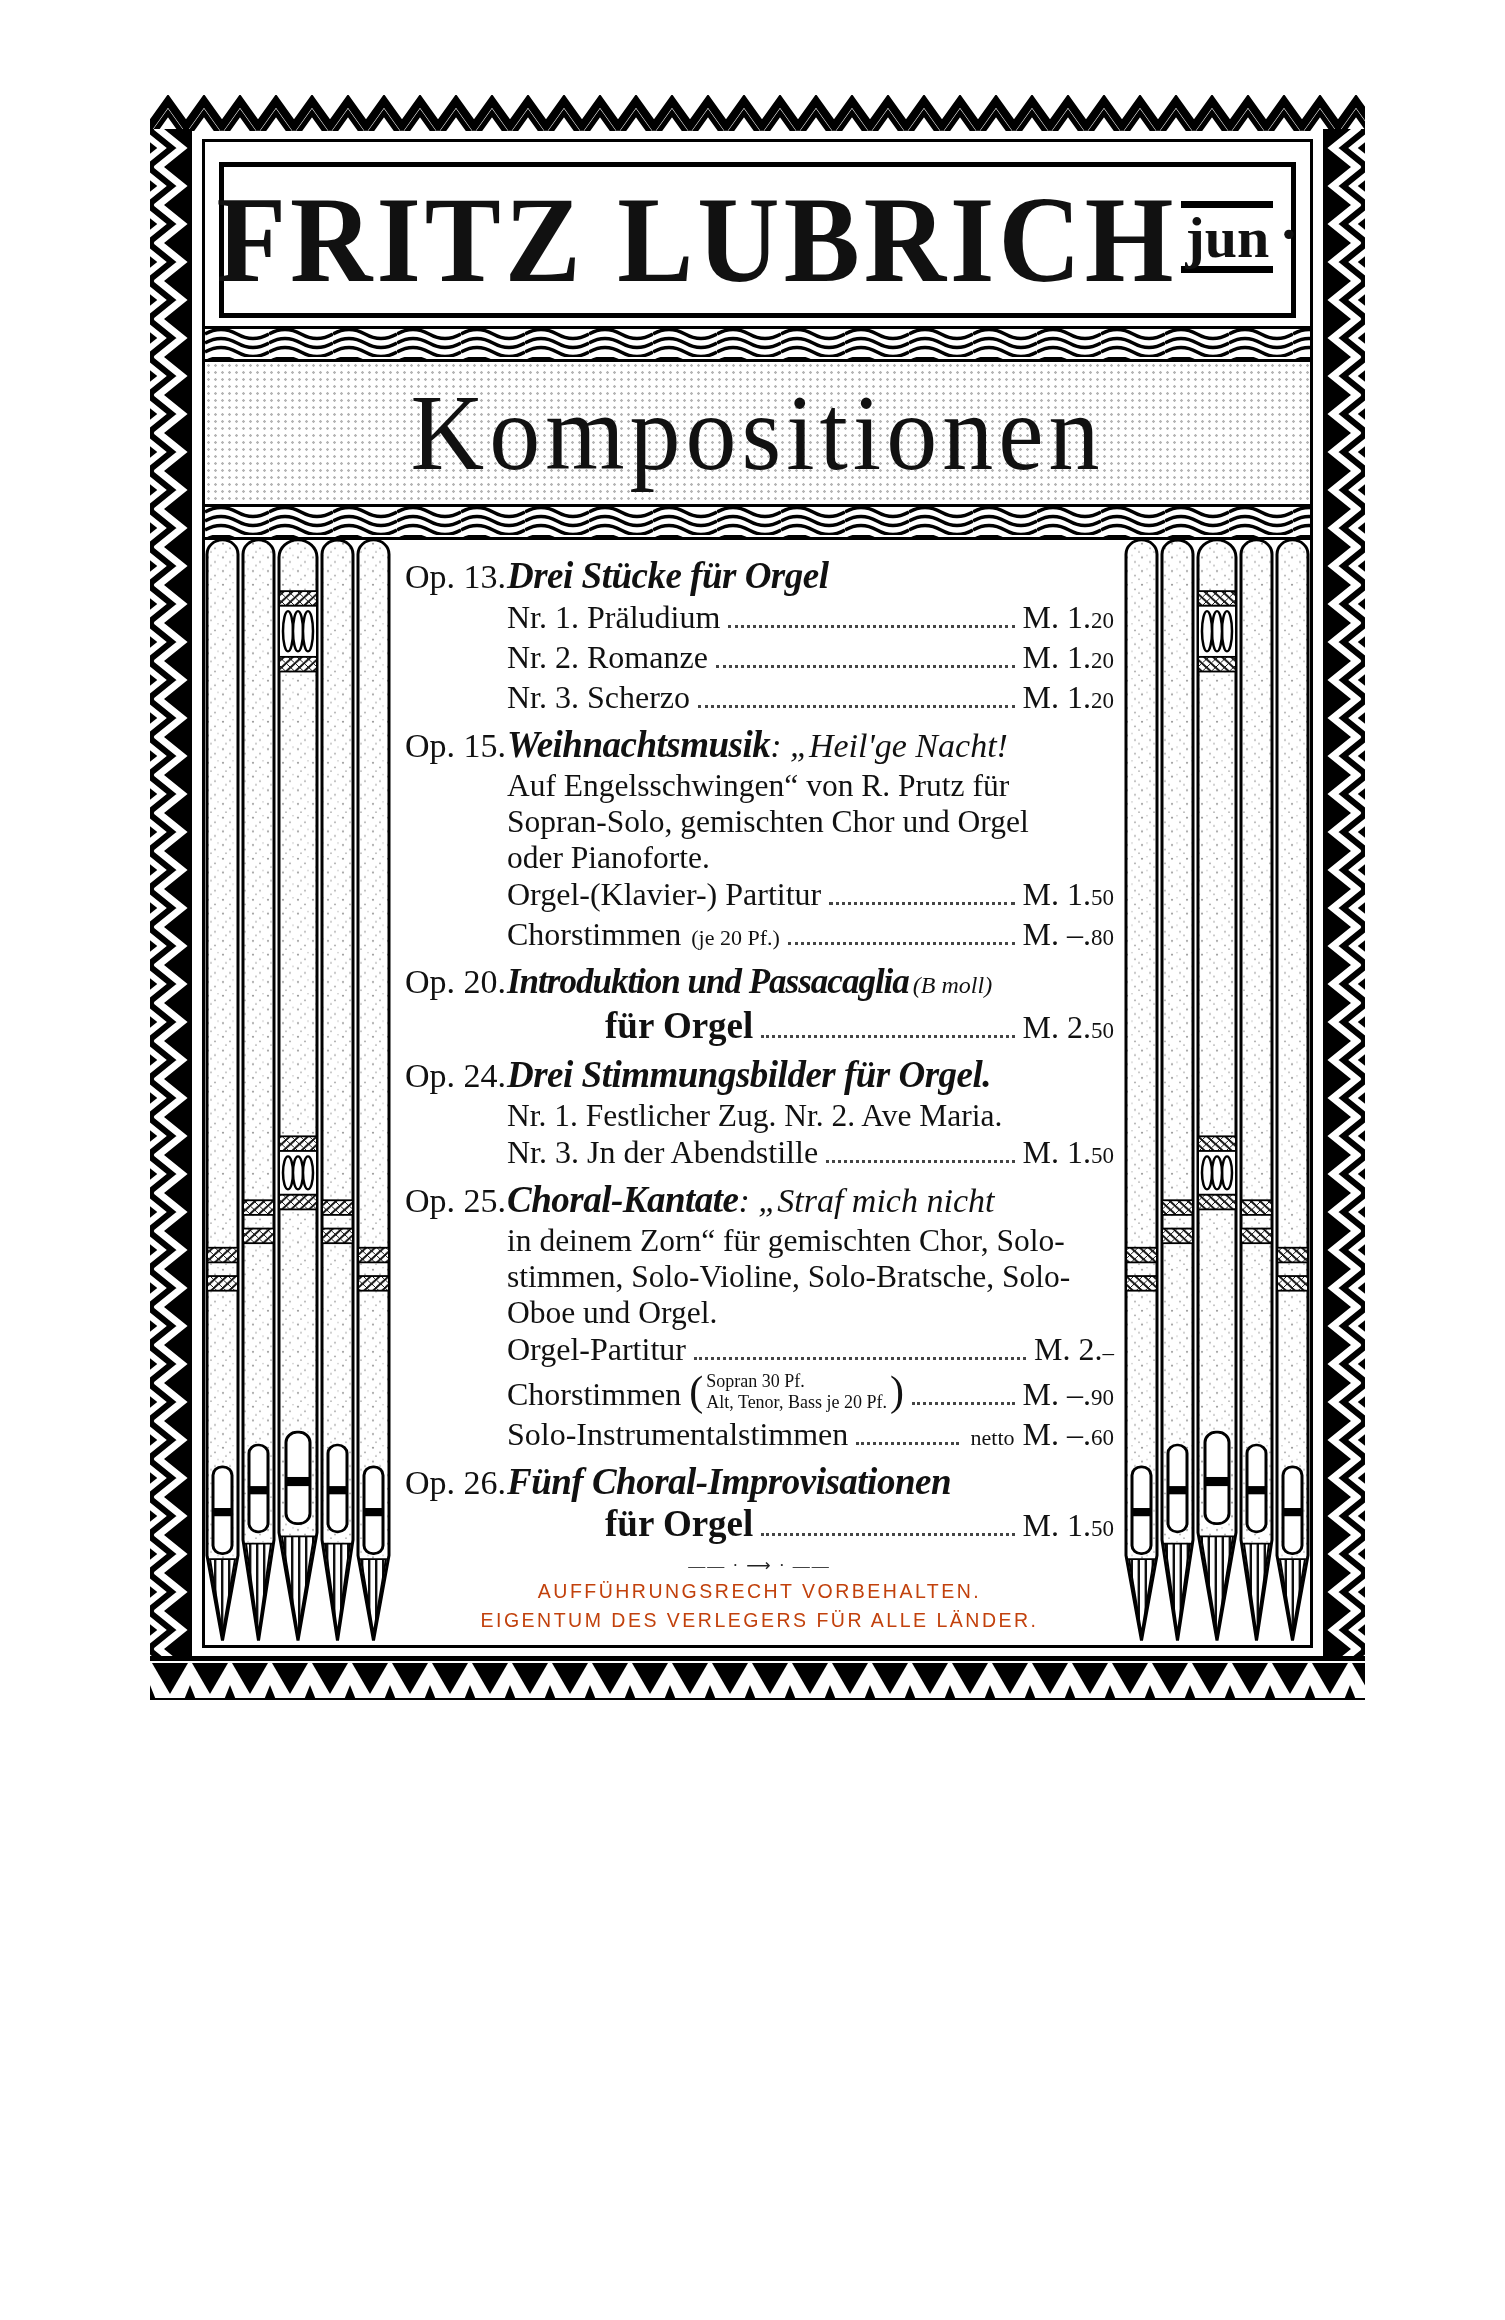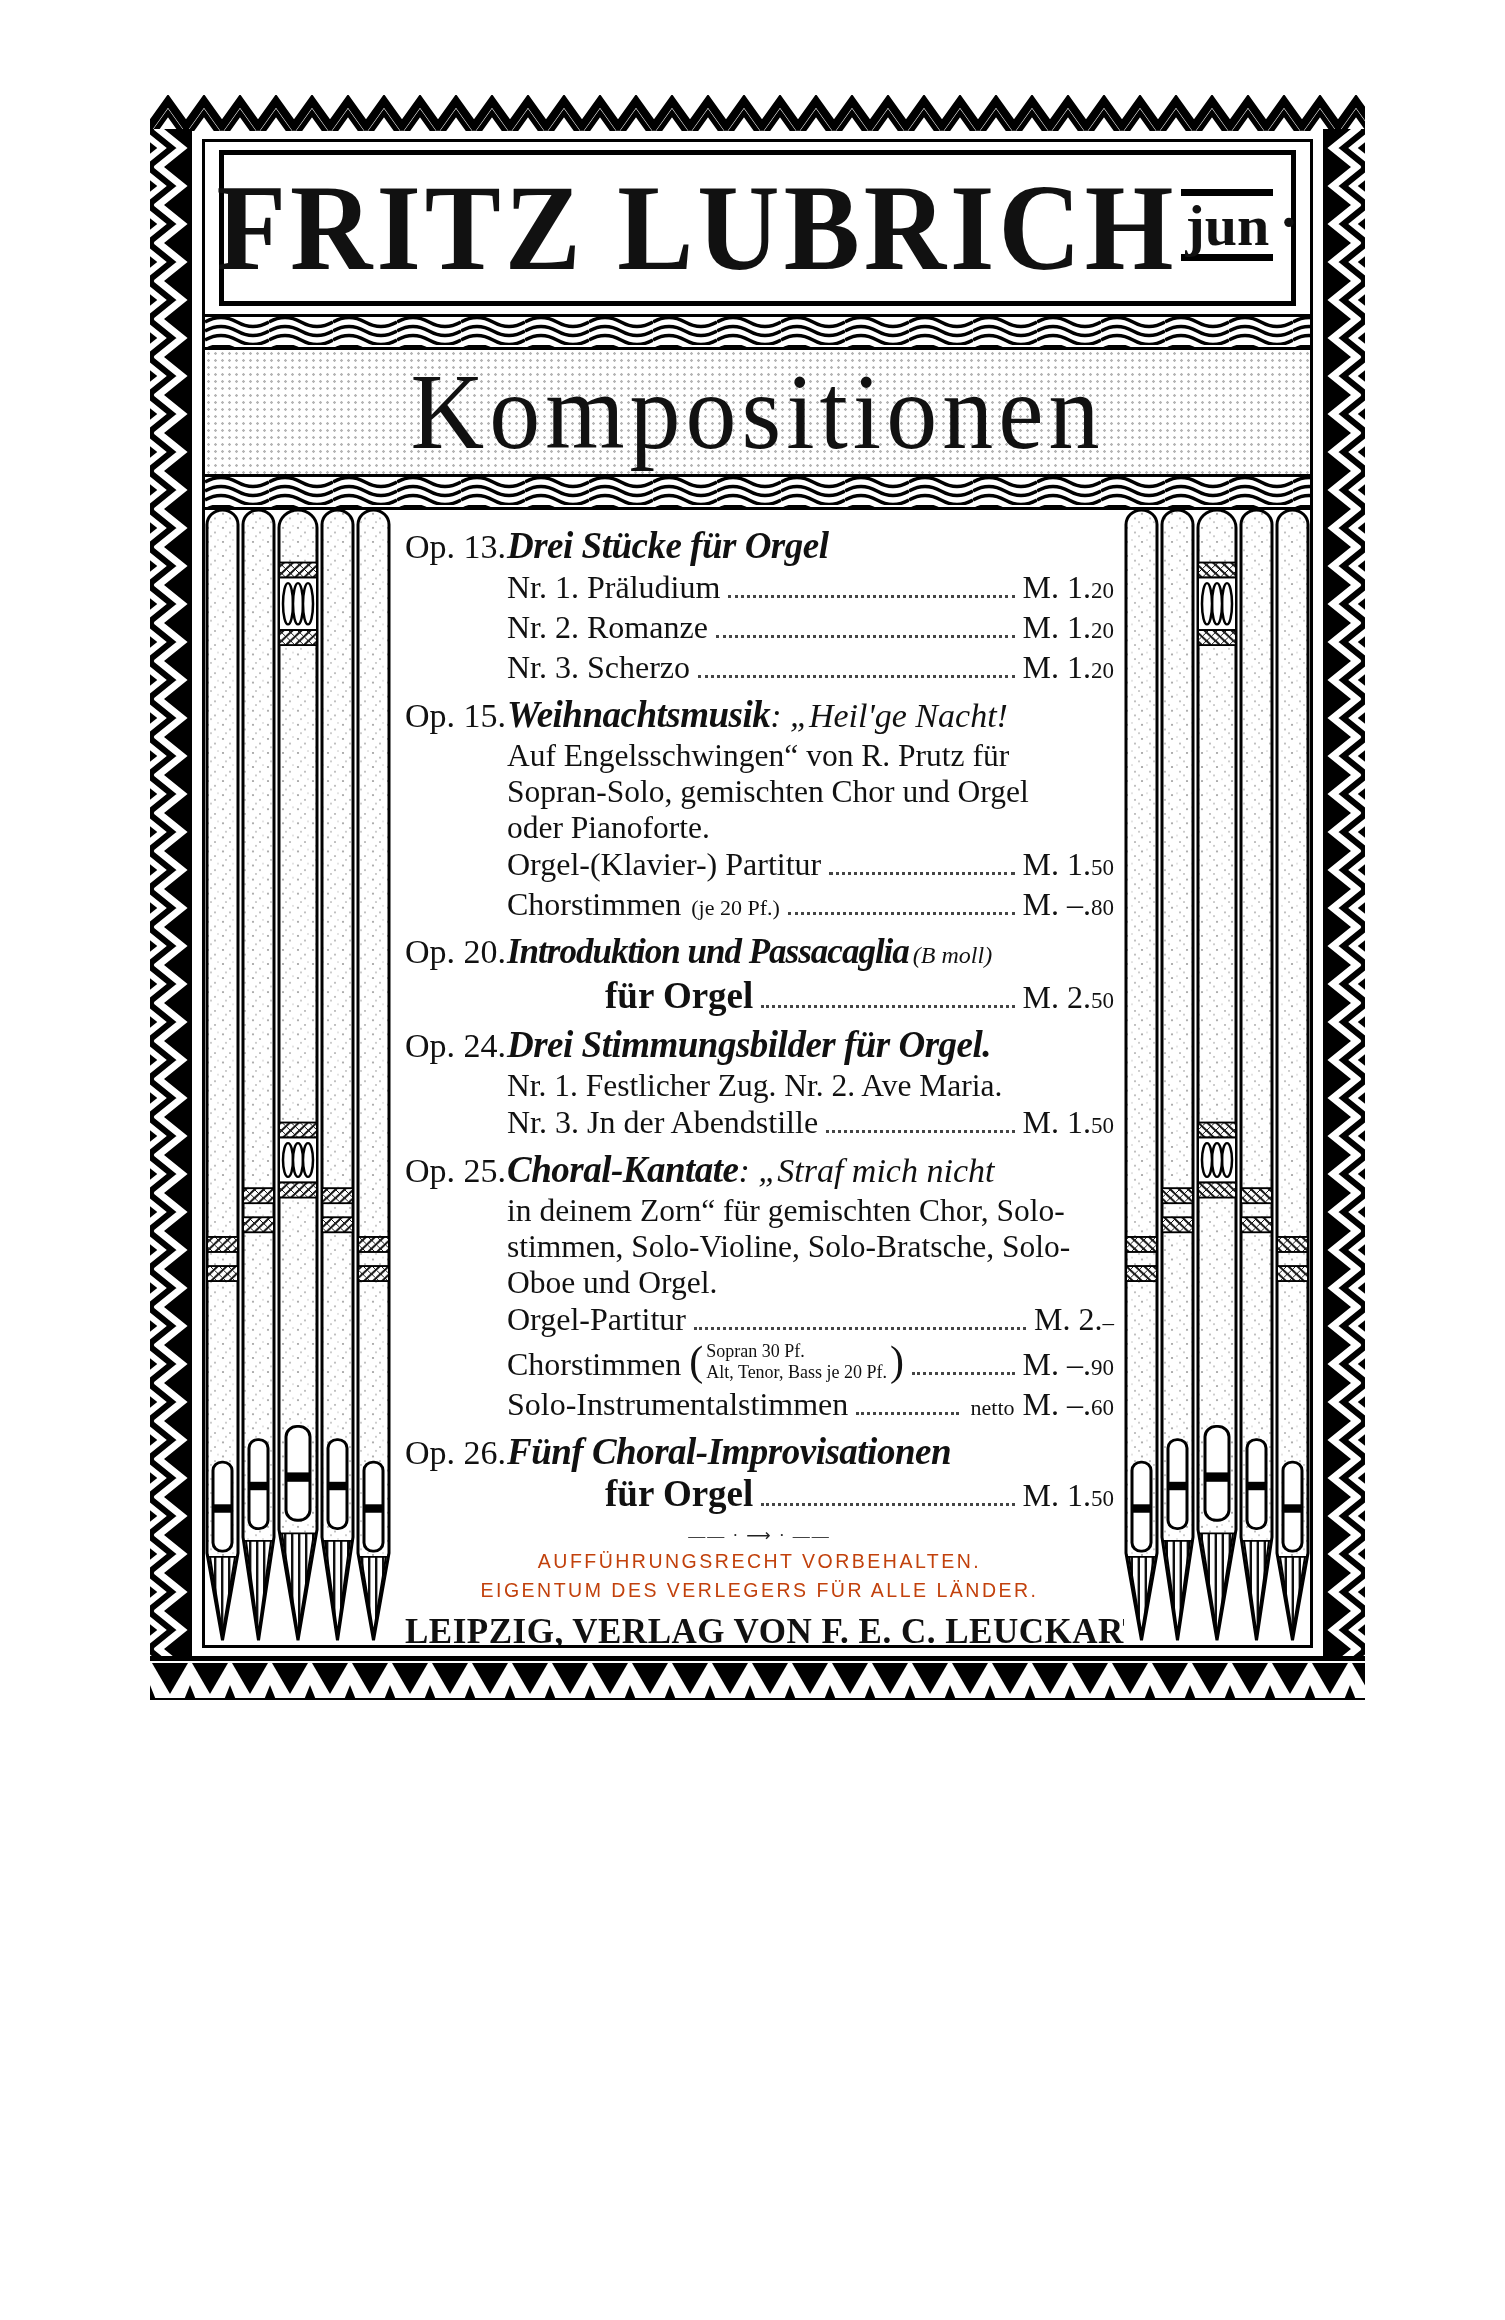--- a/index.html
+++ b/index.html
@@ -15,21 +15,21 @@
   .bb{bottom:0;left:0;width:100%;height:44px;}
   .bl{left:0;top:34px;bottom:42px;width:42px;}
   .br{right:0;top:34px;bottom:42px;width:42px;transform:scaleX(-1);}
   .bt svg,.bb svg,.bl svg,.br svg{width:100%;height:100%;display:block;}
 
   .inner{
     position:absolute;left:52px;right:52px;top:44px;bottom:52px;
     border:3px solid #000;background:#fff;display:flex;flex-direction:column;
   }
   .titlebox{
-    margin:8px 14px 0;height:146px;border:5px solid #000;
+    margin:20px 14px 0;height:146px;border:5px solid #000;
     display:flex;align-items:center;justify-content:center;gap:4px;flex:none;
   }
   .t1{
     font-size:114px;font-weight:bold;letter-spacing:4px;line-height:1;
     transform:scaleY(1.08);white-space:nowrap;
   }
   .junwrap{display:flex;align-items:flex-end;gap:6px;margin-bottom:6px;}
   .jun{
     font-size:58px;font-weight:bold;line-height:0.9;
     border-top:7px solid #000;border-bottom:7px solid #000;padding:4px 4px 2px;
@@ -37,21 +37,21 @@
   .jundot{font-size:58px;font-weight:bold;line-height:1;margin-bottom:10px;}
 
   .waveband{
     height:30px;margin-top:8px;flex:none;
     border-top:3px solid #000;border-bottom:3px solid #000;
   }
   .waveband.second{margin-top:0;}
   .waveband svg{width:100%;height:100%;display:block;}
 
   .banner{
-    height:124px;flex:none;display:flex;align-items:center;justify-content:center;
+    height:142px;flex:none;display:flex;align-items:center;justify-content:center;
     background-image:radial-gradient(#b5b5b5 1.1px, transparent 1.5px);
     background-size:7px 7px;
   }
   .bannertext{font-size:102px;letter-spacing:5px;line-height:1;transform:scaleY(1.05);}
 
   .main{flex:1;display:flex;min-height:0;overflow:hidden;}
   .pipes{width:186px;flex:none;}
   .pipes svg{width:100%;height:100%;display:block;}
   .content{flex:1;padding:14px 10px 0 14px;overflow:hidden;display:flex;flex-direction:column;}
 

